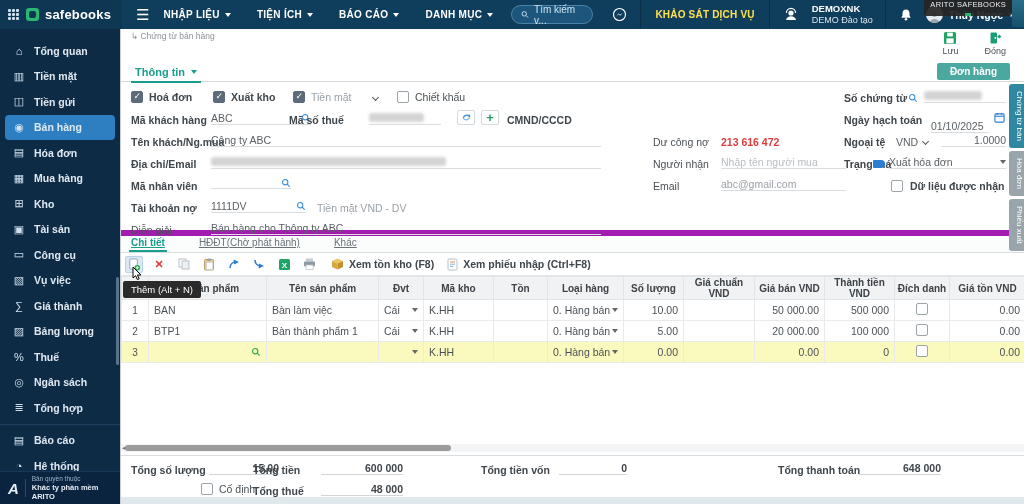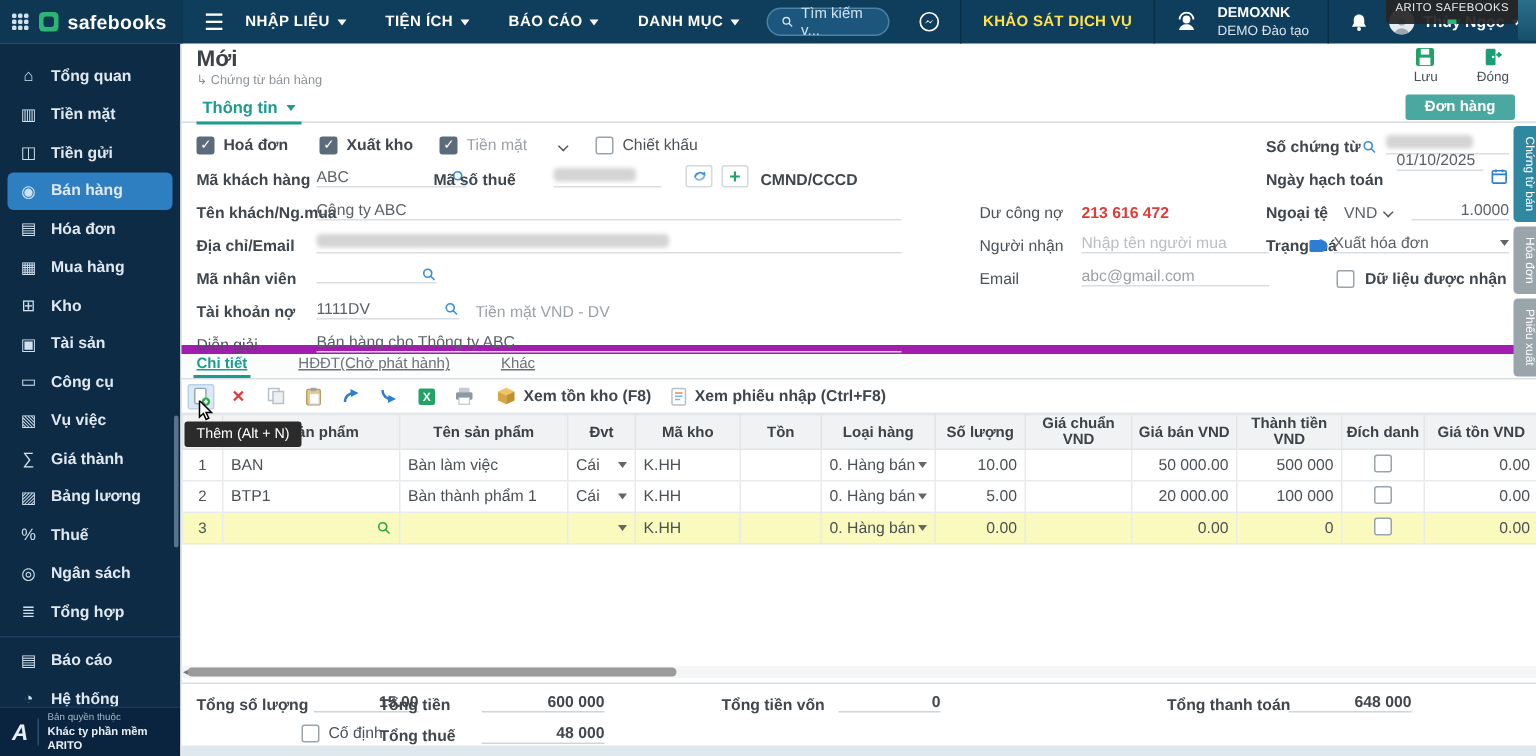--- a/index.html
+++ b/index.html
@@ -289,21 +289,20 @@
       <span class="txt">
           <span>Bản quyền thuộc</span>
           <b>Khác ty phần mềm ARITO</b>
         </span>
     </div>
   </aside>
 
   <main class="main">
 
     <div class="page-head">
-      <div class="page-title">Mới</div>
       <div class="breadcrumb">↳ <span>Chứng từ bán hàng</span></div>
       <div class="head-actions">
         <span class="h-act">
           <svg width="14" height="14" viewBox="0 0 14 14">
               <rect x="1" y="1" width="12" height="12" rx="1.5" fill="#21a366"></rect>
               <rect x="4.2" y="1.6" width="5.6" height="3.8" fill="#fff"></rect>
               <rect x="3.4" y="7.4" width="7.2" height="5" fill="#fff"></rect>
             </svg>
           <span>Lưu</span>
         </span>
@@ -402,21 +401,21 @@
       <div class="abs fld val" style="left:90px;top:140px;width:390px">Bán hàng cho Thông ty ABC</div>
 
       <div class="abs lbl" style="left:723px;top:10px">Số chứng từ</div>
       <svg class="abs" style="left:787px;top:11px" width="10" height="10" viewBox="0 0 12 12">
           <circle cx="5" cy="5" r="3.2" fill="none" stroke="#3a8fd9" stroke-width="1.3"></circle>
           <line x1="7.4" y1="7.4" x2="10.4" y2="10.4" stroke="#3a8fd9" stroke-width="1.3"></line>
         </svg>
       <div class="abs fld" style="left:803px;top:8px;width:82px"><span class="redact" style="width:58px"></span></div>
 
       <div class="abs lbl" style="left:723px;top:32px">Ngày hạch toán</div>
-      <div class="abs fld val" style="left:810px;top:19px;width:58px">01/10/2025</div>
+      <div class="abs fld val" style="left:810px;top:38px;width:58px">01/10/2025</div>
       <svg class="abs" style="left:873px;top:30px" width="11" height="11" viewBox="0 0 12 12">
           <rect x="1" y="2" width="10" height="9" rx="1" fill="none" stroke="#2d7dd2" stroke-width="1.2"></rect>
           <line x1="1" y1="4.6" x2="11" y2="4.6" stroke="#2d7dd2" stroke-width="1.2"></line>
           <line x1="3.6" y1="1" x2="3.6" y2="3" stroke="#2d7dd2" stroke-width="1.2"></line>
           <line x1="8.4" y1="1" x2="8.4" y2="3" stroke="#2d7dd2" stroke-width="1.2"></line>
         </svg>
 
       <div class="abs lbl" style="left:723px;top:54px">Ngoại tệ</div>
       <div class="abs" style="left:775px;top:54px;display:flex;gap:5px;align-items:center">
           <span class="val">VND</span>

